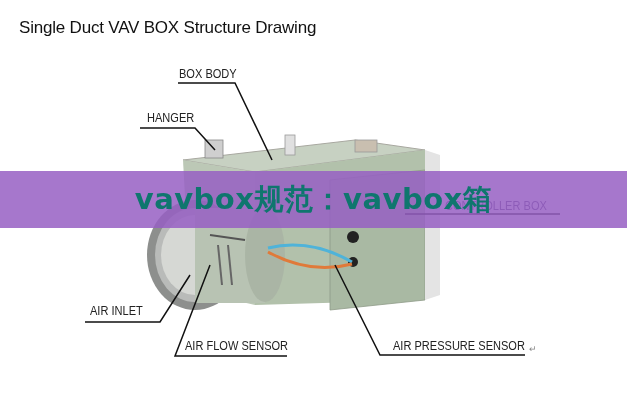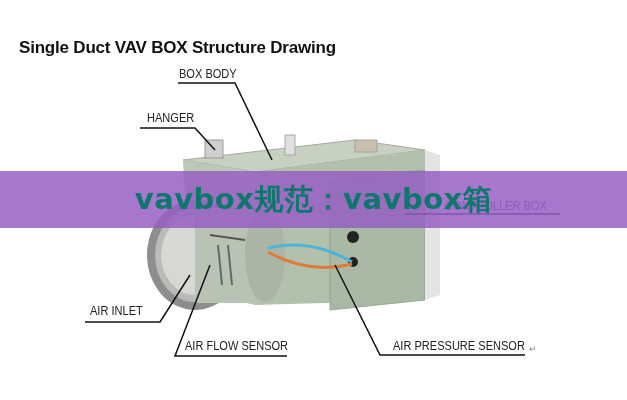--- a/index.html
+++ b/index.html
@@ -1,17 +1,17 @@
 <!DOCTYPE html>
 <html><head>
 <meta charset="utf-8">
 <style>
   html, body { margin:0; padding:0; }
   body { width:627px; height:400px; background:#ffffff; position:relative; overflow:hidden; font-family:"Liberation Sans", sans-serif; }
-  .title { position:absolute; left:19px; top:18px; font-size:17px; font-weight:bold; color:#111; letter-spacing:-0.2px;margin-top:20px; }
+  .title { position:absolute; left:19px; top:18px; font-size:17px; font-weight:normal; color:#111; letter-spacing:-0.2px; }
   .lbl { position:absolute; font-size:12px; color:#222; font-family:"Liberation Sans", sans-serif; transform:scaleX(0.92); transform-origin:left top; white-space:nowrap; }
   svg.art { position:absolute; left:0; top:0; }
   .banner { position:absolute; left:0; top:171px; width:627px; height:57px; background:rgba(150,95,195,0.85); }
   .banner-text { position:absolute; left:0; top:171px; width:627px; height:57px; line-height:57px; text-align:center; color:#0f766e; font-weight:bold; font-size:29px; font-family:"DejaVu Sans", sans-serif; letter-spacing:0.5px; }
   .mark { position:absolute; left:529px; top:344px; font-size:9px; color:#888; }
 </style>
 </head>
 <body>
 
 <div class="title">Single Duct VAV BOX Structure Drawing</div>

